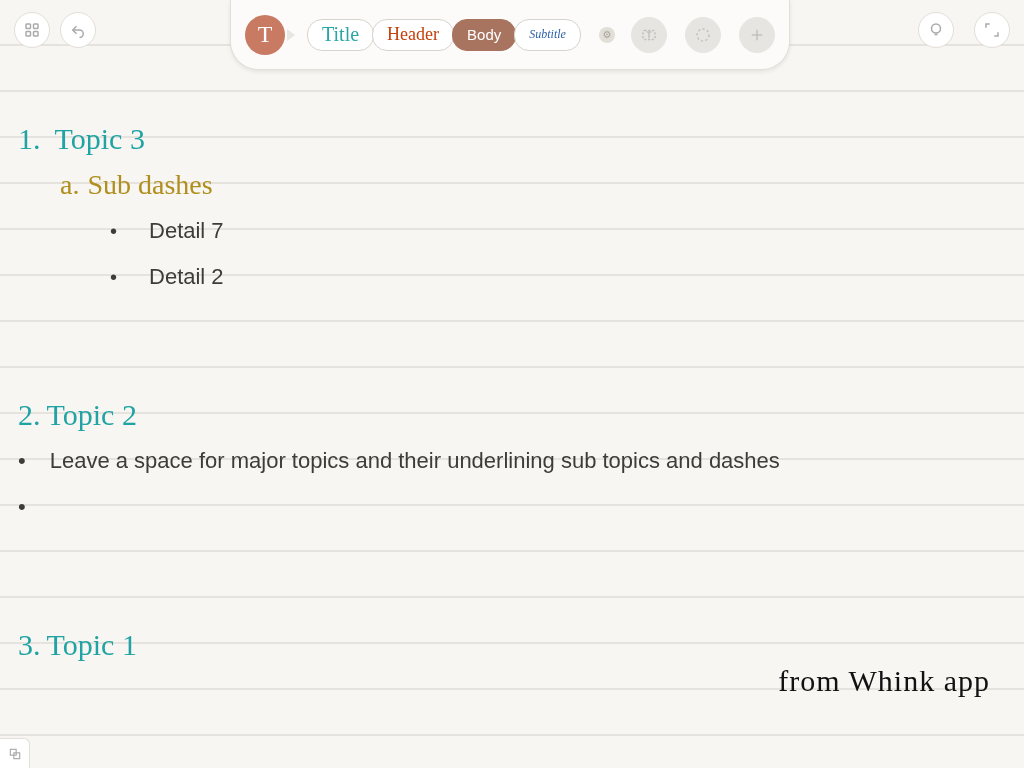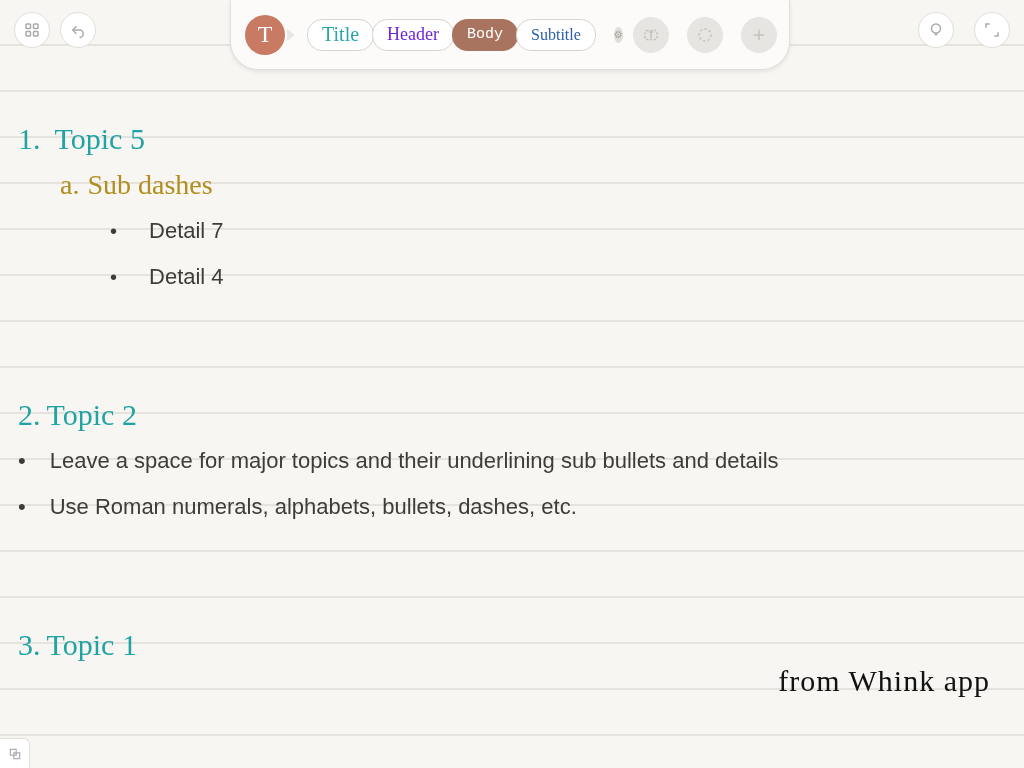--- a/index.html
+++ b/index.html
@@ -95,23 +95,23 @@
     padding: 0 14px;
     border-radius: 15px;
     border: 1.5px solid #d8d4cd;
     background: #fff;
     display: flex; align-items: center; justify-content: center;
     font-size: 17px;
     cursor: pointer;
     margin-left:-2px;
   }
   .pill.title  { color:#2aa6a6; font-family: Georgia, serif; font-size:20px;}
-  .pill.header { color:#6d28d9; font-family: Georgia, serif; font-size:18px;}
-  .pill.body   { color:#fff; background:#a9745f; border-color:#a9745f; font-family: Liberation Mono, monospace; font-size:15px;}
-  .pill.subtitle{ color:#2a5fa6; font-family: Georgia, serif; font-size:16px;}
+  .pill.header { color:#c2410c; font-family: Georgia, serif; font-size:18px;}
+  .pill.body   { color:#fff; background:#a9745f; border-color:#a9745f; font-family: Liberation Sans, sans-serif; font-size:15px;}
+  .pill.subtitle{ color:#2a5fa6; font-style:italic; font-family: Georgia, serif; font-size:12px;}
   .dot-btn {
     width:16px;height:16px;border-radius:50%;
     background:#e2ded8; margin-left:8px;
     display:flex;align-items:center;justify-content:center;
     font-size:10px;color:#a8a49d;cursor:pointer;
   }
   .panel-right { margin-left:auto; display:flex; gap:8px; }
 
   .right-icons {
     position:absolute;
@@ -236,52 +236,51 @@
           <path d="M12 5v14M5 12h14"></path>
         </svg>
     </div>
   </div>
 </div>
 
 <div class="doc">
 
   <div class="line topic-title">
     <span class="topic-num">1.</span>
-    <span>Topic 5</span>
+    <span>Topic 3</span>
   </div>
 
   <div class="line sub-header indent-1">
     <span style="margin-right:8px;">a.</span>
     <span>Sub dashes</span>
   </div>
 
   <div class="line body-text indent-2">
     <span class="bullet">•</span>
     <span>Detail 7</span>
   </div>
   <div class="line body-text indent-2">
     <span class="bullet">•</span>
-    <span>Detail 4</span>
+    <span>Detail 2</span>
   </div>
 
   <div class="gap"></div>
   <div class="gap"></div>
 
   <div class="line topic-title">
     <span style="margin-right:6px;">2.</span>
     <span>Topic 2</span>
   </div>
 
   <div class="line body-text">
     <span class="bullet-tight">•</span>
-    <span>Leave a space for major topics and their underlining sub bullets and details</span>
+    <span>Leave a space for major topics and their underlining sub topics and dashes</span>
   </div>
   <div class="line body-text">
     <span class="bullet-tight">•</span>
-    <span>Use Roman numerals, alphabets, bullets, dashes, etc.</span>
   </div>
 
   <div class="gap"></div>
   <div class="gap"></div>
 
   <div class="line topic-title">
     <span style="margin-right:6px;">3.</span>
     <span>Topic 1</span>
   </div>
 

